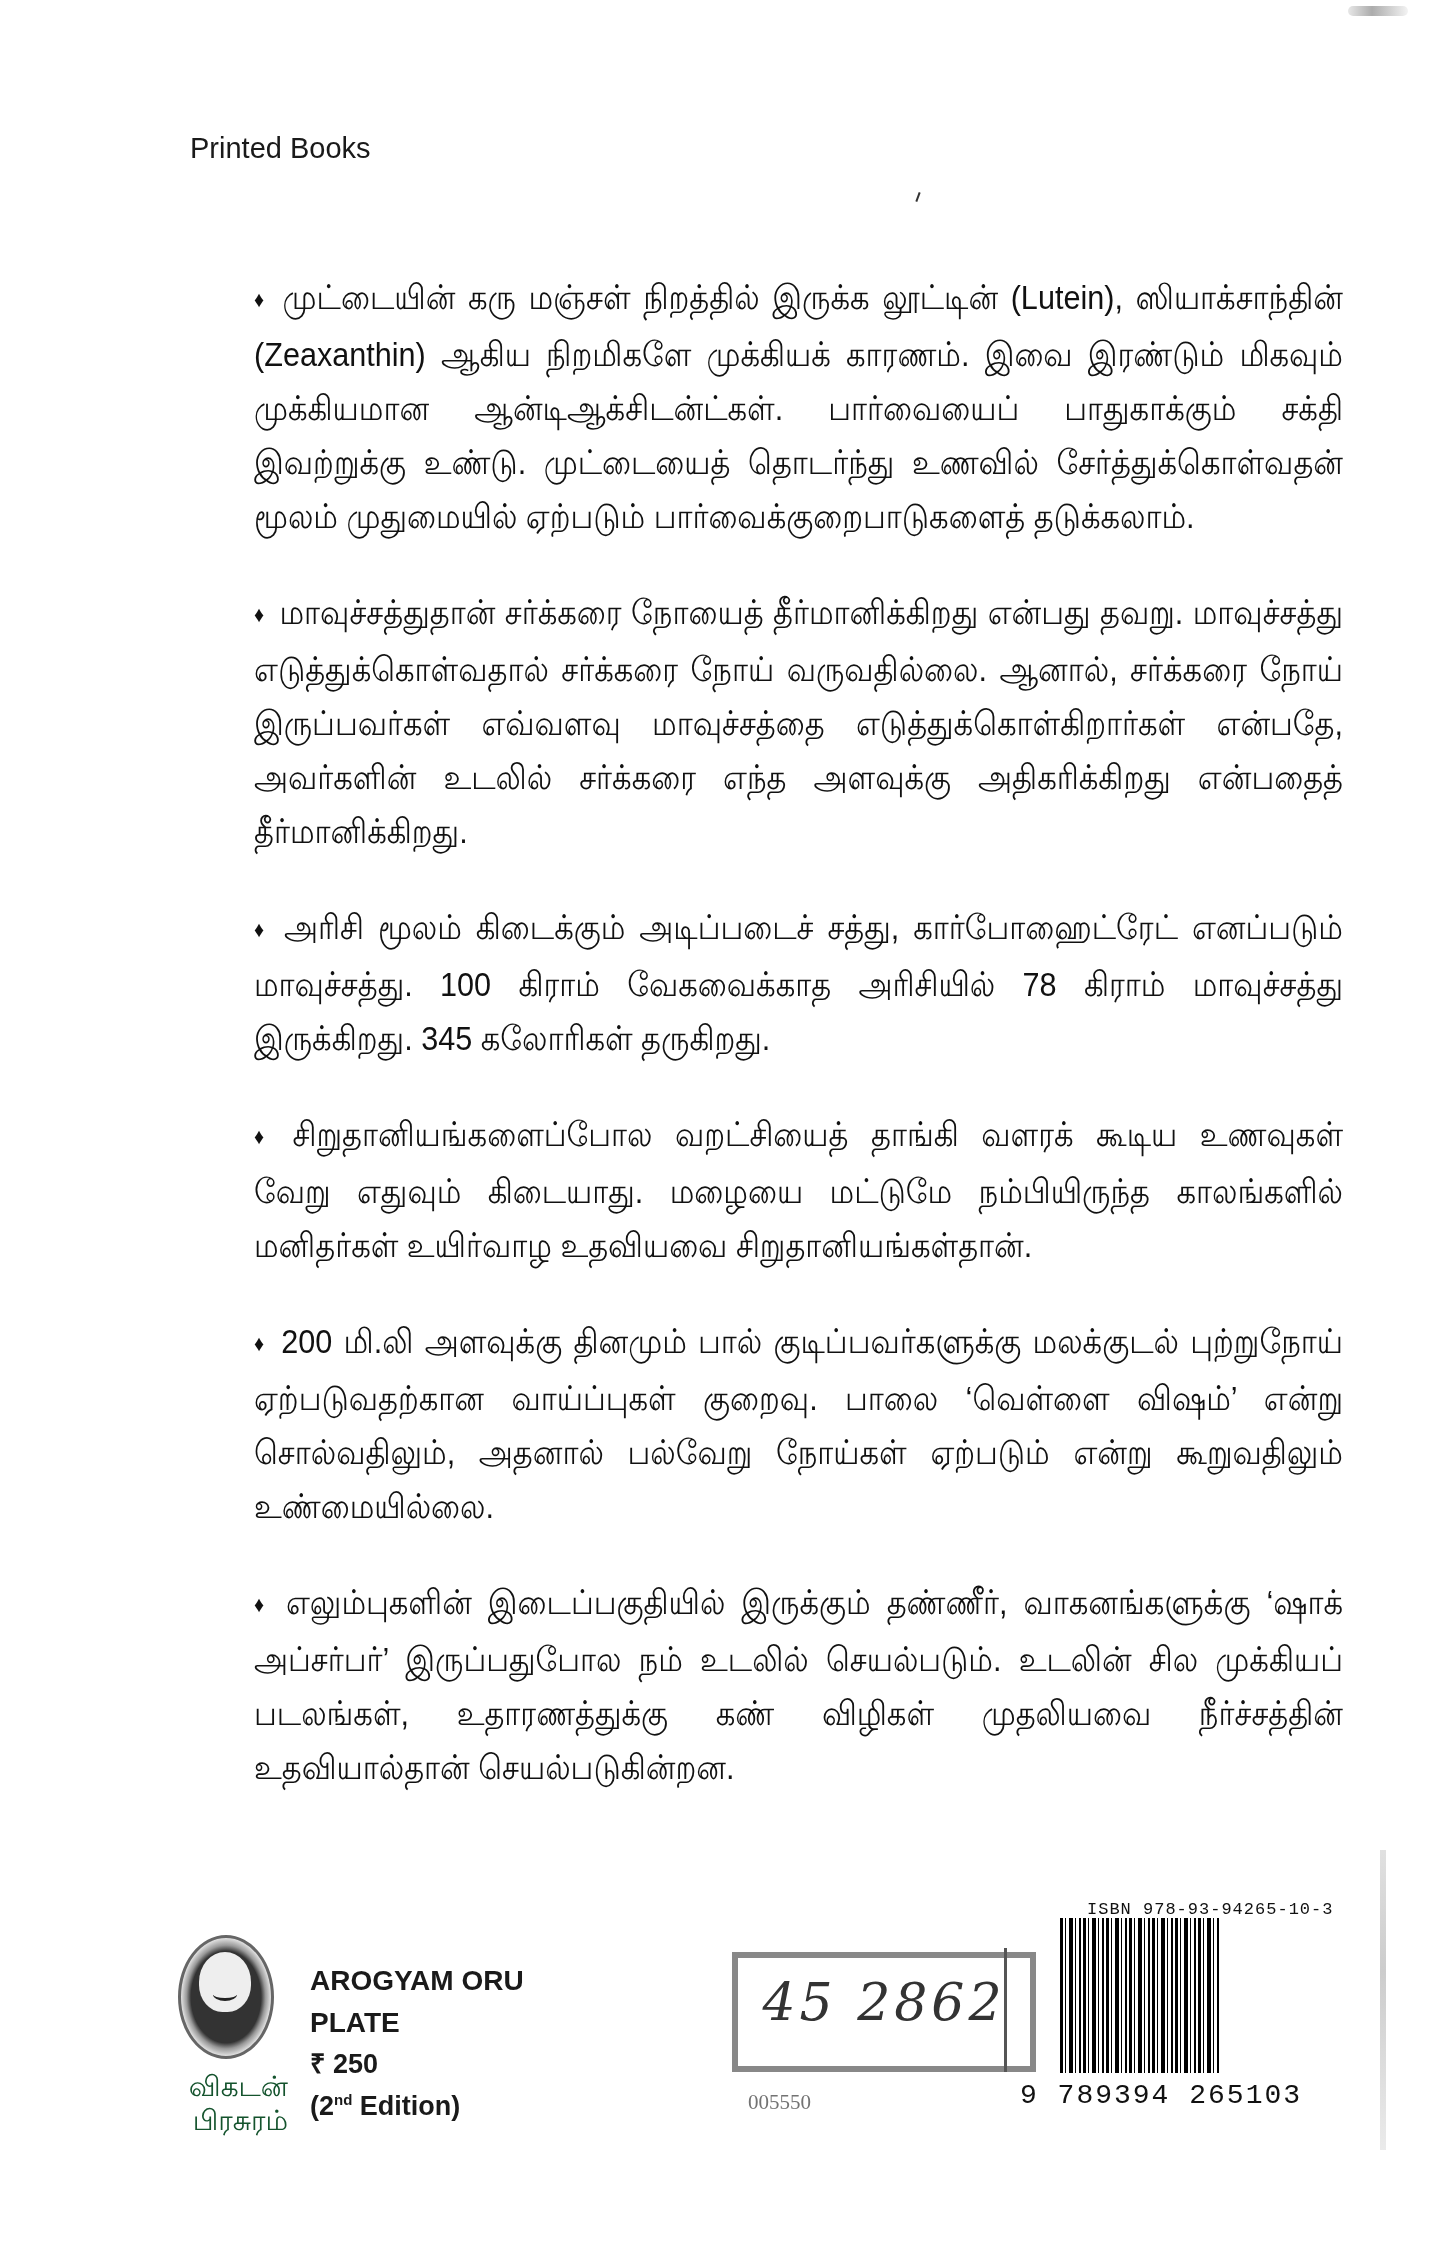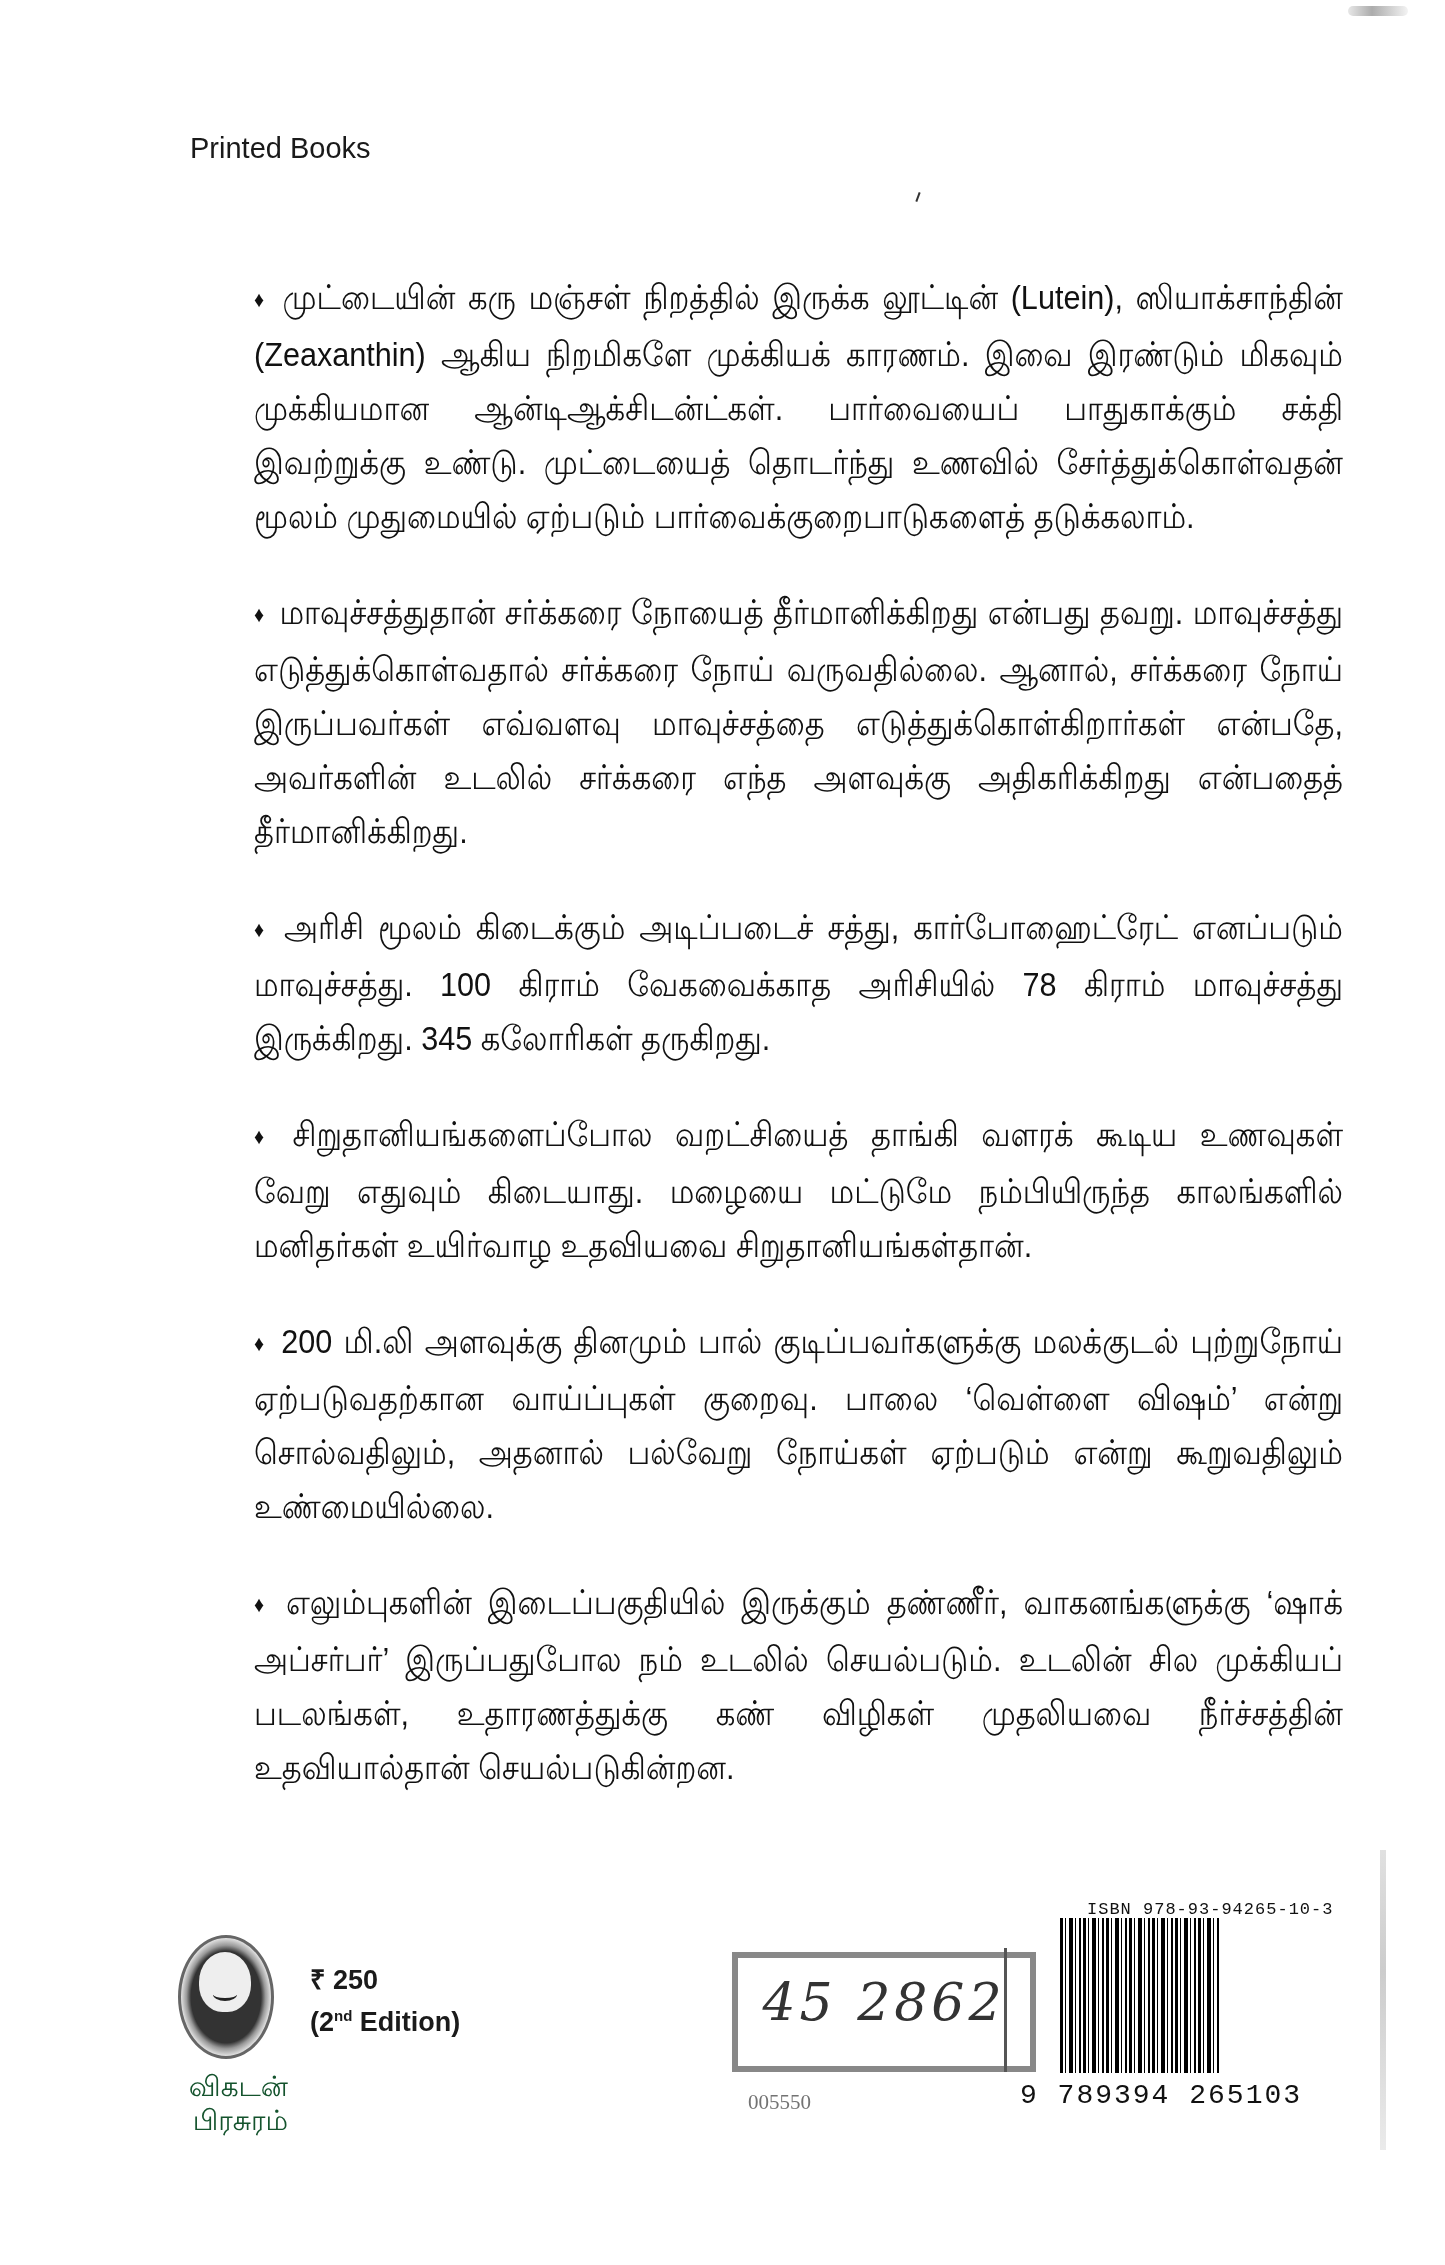--- a/index.html
+++ b/index.html
@@ -111,20 +111,21 @@
 
 <div class="logo">
   <div class="face"></div>
 </div>
 <div class="publisher">
   <div>விகடன்</div>
   <div>பிரசுரம்</div>
 </div>
 
 <div class="book-info">
+  <div class="book-title">AROGYAM ORU PLATE</div>
   <div class="price">₹ 250</div>
   <div class="edition"><span>(2</span><sup>nd</sup><span> Edition)</span></div>
 </div>
 
 <div class="stamp-box">
   <div class="stamp-handwritten">45 2862</div>
 </div>
 <div class="stamp-side"></div>
 <div class="stamp-code">005550</div>
 

